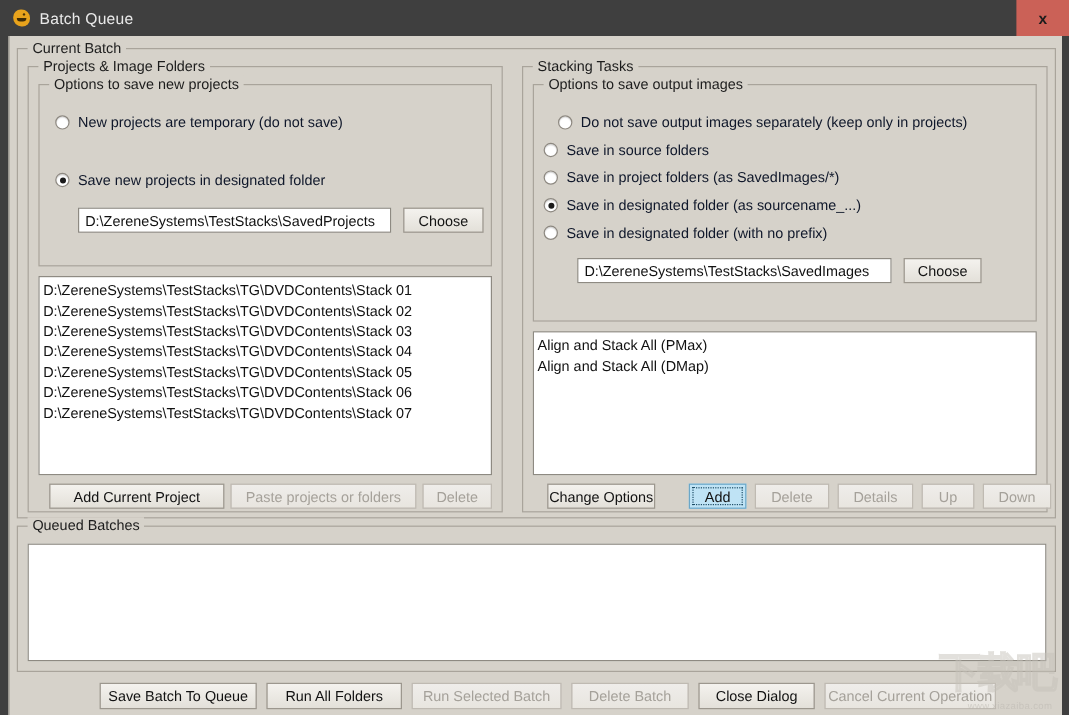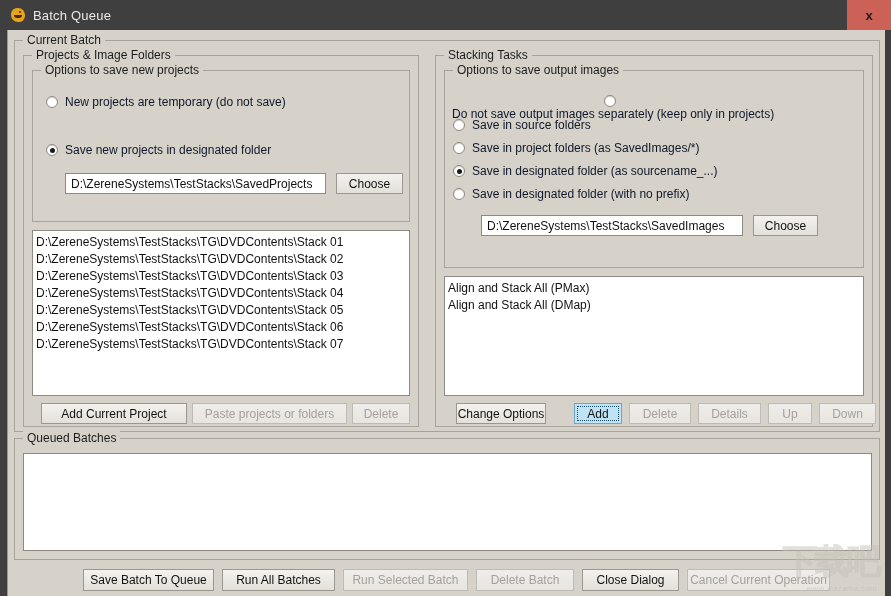--- a/index.html
+++ b/index.html
@@ -303,21 +303,21 @@
         <div class="btn disabled" style="left:168px; top:347px; width:155px; height:21px;">Paste projects or folders</div>
         <div class="btn disabled" style="left:328px; top:347px; width:58px; height:21px;">Delete</div>
       </div>
 
       <div class="group" id="grp-stacking">
         <div class="group-title">Stacking Tasks</div>
 
         <div class="group" id="grp-save-img-opts">
           <div class="group-title">Options to save output images</div>
 
-          <div class="radio-row" style="left:7px; top:24px;flex-direction:column;">
+          <div class="radio-row" style="left:20px; top:24px;">
             <span class="radio"></span>
             <span class="radio-label">Do not save output images separately (keep only in projects)</span>
           </div>
           <div class="radio-row" style="left:8px; top:47px;">
             <span class="radio"></span>
             <span class="radio-label">Save in source folders</span>
           </div>
           <div class="radio-row" style="left:8px; top:70px;">
             <span class="radio"></span>
             <span class="radio-label">Save in project folders (as SavedImages/*)</span>
@@ -352,21 +352,21 @@
         <div class="btn disabled" style="left:383px; top:347px; width:57px; height:21px;">Down</div>
       </div>
     </div>
 
     <div class="group" id="grp-queued">
       <div class="group-title">Queued Batches</div>
       <div class="listbox" style="left:8px; top:14px; width:849px; height:98px;"></div>
     </div>
 
     <div class="btn" style="left:75px; top:539px; width:131px; height:22px;">Save Batch To Queue</div>
-    <div class="btn" style="left:214px; top:539px; width:113px; height:22px;">Run All Batches</div>
+    <div class="btn" style="left:214px; top:539px; width:113px; height:22px;">Run All Folders</div>
     <div class="btn disabled" style="left:335px; top:539px; width:125px; height:22px;">Run Selected Batch</div>
     <div class="btn disabled" style="left:468px; top:539px; width:98px; height:22px;">Delete Batch</div>
     <div class="btn" style="left:574px; top:539px; width:97px; height:22px;">Close Dialog</div>
     <div class="btn disabled" style="left:679px; top:539px; width:143px; height:22px;">Cancel Current Operation</div>
 
     <div class="watermark">
       <div class="wm-cn">下载吧</div>
       <div class="wm-text">www.xiazaiba.com</div>
     </div>
 

